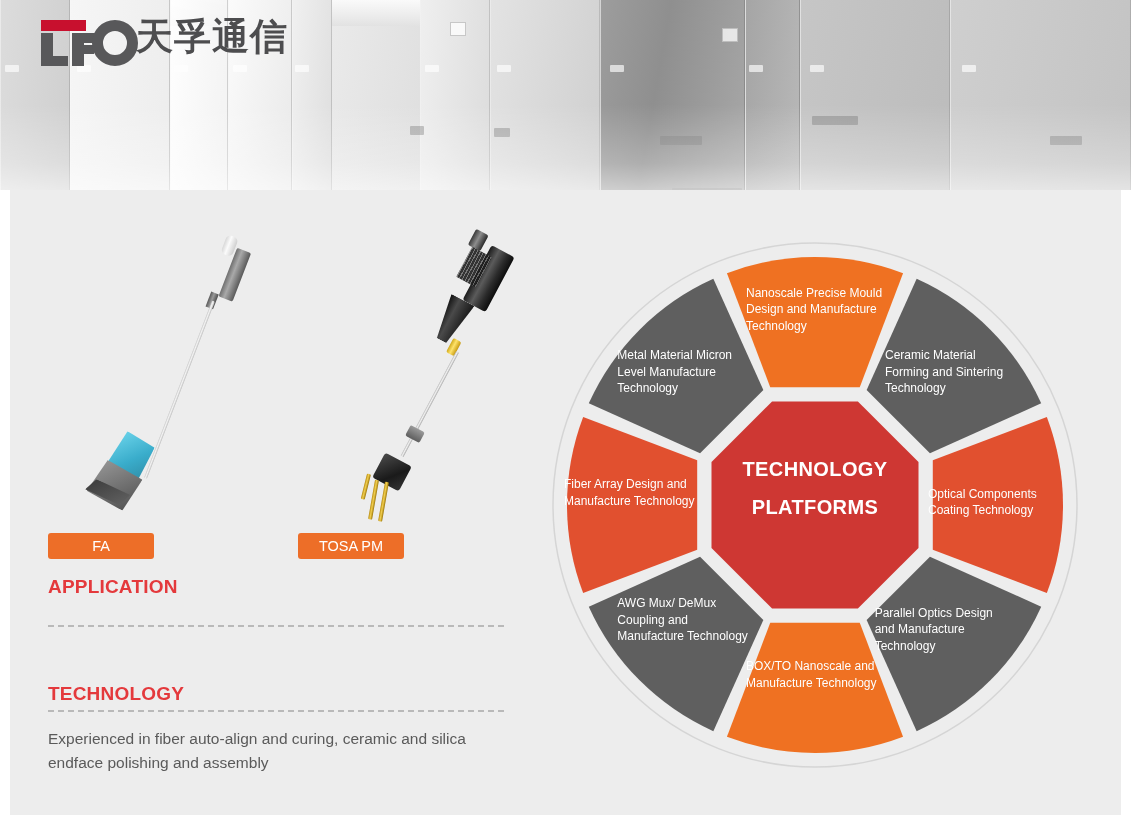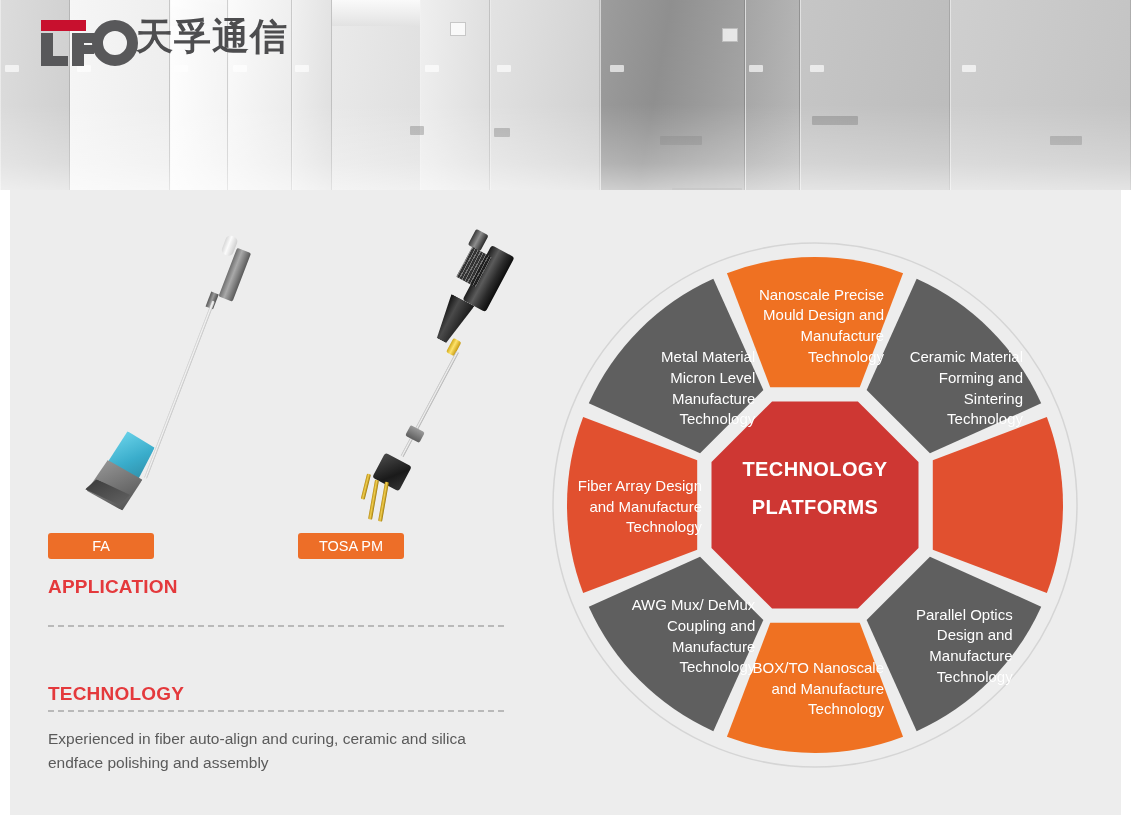--- a/index.html
+++ b/index.html
@@ -224,22 +224,22 @@
   }
   .sec-body.b1 { top:452px; }
   .sec-body.b2 { top:537px; }
 
   
   .wheel {
     position:absolute; left:540px; top:50px; width:530px; height:530px;
   }
   .wheel svg { display:block; width:530px; height:530px; }
   .seg-label {
-    position:absolute; text-align:right; color:#ffffff;
-    font-size:15px; line-height:1.38; pointer-events:none;
+    position:absolute; text-align:left; color:#ffffff;
+    font-size:12px; line-height:1.38; pointer-events:none;
     text-shadow:0 0 1px rgba(0,0,0,.05);
   }
   .hub-label {
     position:absolute; left:160px; top:210px; width:210px; text-align:center;
     color:#ffffff; font-size:20px; font-weight:700; line-height:1.9;
     letter-spacing:.4px;
   }
 </style>
 </head>
 <body>
@@ -336,20 +336,21 @@
           <path d="M 33.16323225378841 353.066526677218 A 248 248 0 0 1 33.16323225378841 176.93347332278202 L 147.21196477410217 220.25652273657474 L 147.21196477410217 309.7434772634253 Z" fill="#E1502F"></path>
           <path d="M 38.79421118927627 163.33908760729 A 248 248 0 0 1 163.33908760729003 38.79421118927624 L 213.34969773596188 150.07286536229358 L 150.0728653622936 213.34969773596185 Z" fill="#5F5F5F"></path>
           <polygon points="222.1,161.5 307.9,161.5 368.5,222.1 368.5,307.9 307.9,368.5 222.1,368.5 161.5,307.9 161.5,222.1" fill="#CE3733"></polygon>
         </svg>
       <div class="hub-label">
         <div>TECHNOLOGY</div>
         <div>PLATFORMS</div>
       </div>
     <div class="seg-label" style="width: 138px; left: 196px; top: 44.5px;">Nanoscale Precise Mould Design and Manufacture Technology</div>
         <div class="seg-label" style="width: 138px; left: 335px; top: 107.307px;">Ceramic  Material Forming and Sintering Technology</div>
+        <div class="seg-label" style="width: 138px; left: 378px; top: 245.5px;">Optical Components Coating Technology</div>
         <div class="seg-label" style="width: 138px; left: 324.693px; top: 364.693px;">Parallel Optics Design and Manufacture Technology</div>
         <div class="seg-label" style="width: 138px; left: 196px; top: 418px;">BOX/TO Nanoscale and Manufacture Technology</div>
         <div class="seg-label" style="width: 138px; left: 67.3066px; top: 355.193px;">AWG Mux/ DeMux Coupling and Manufacture Technology</div>
         <div class="seg-label" style="width: 138px; left: 14px; top: 236px;">Fiber Array Design and Manufacture Technology</div>
         <div class="seg-label" style="width: 138px; left: 67.3066px; top: 107.307px;">Metal Material Micron Level Manufacture Technology</div>
       </div>
 
   </div>
 </div>
 

